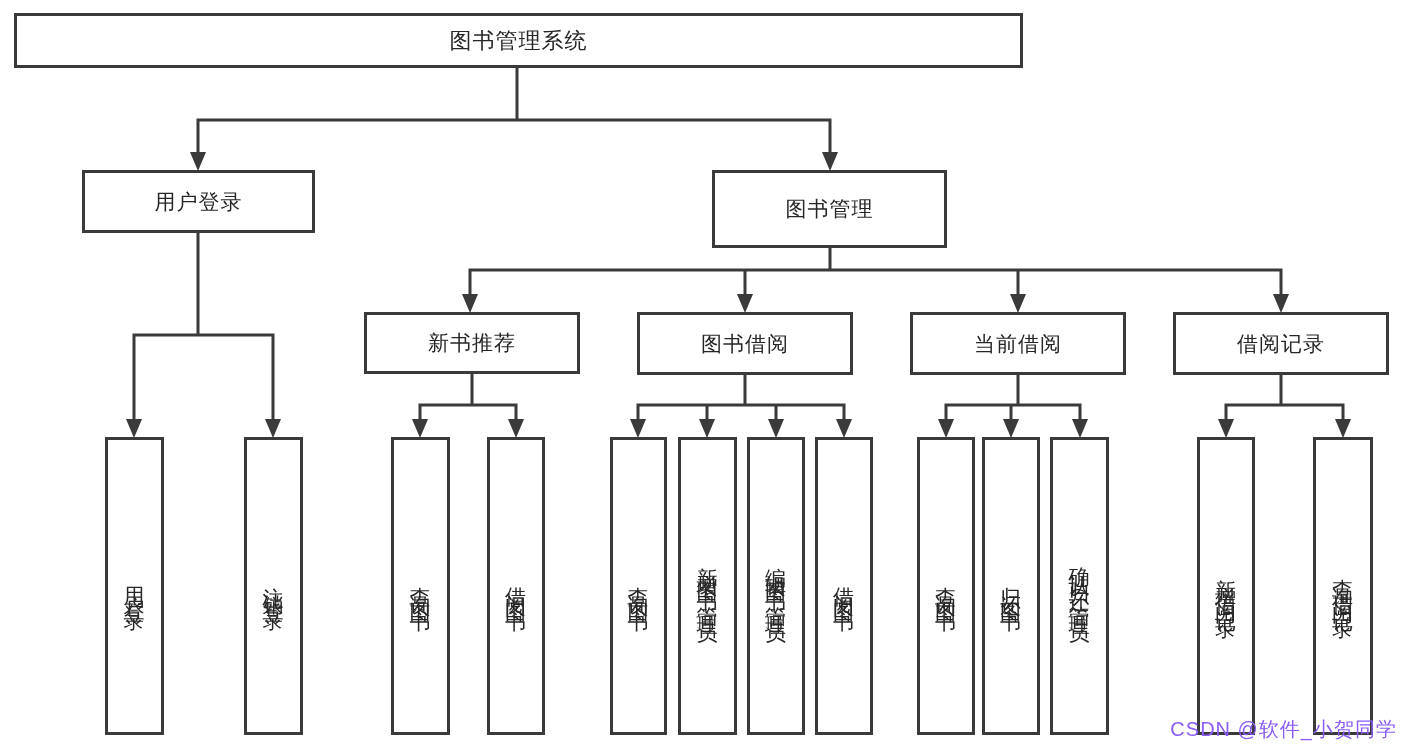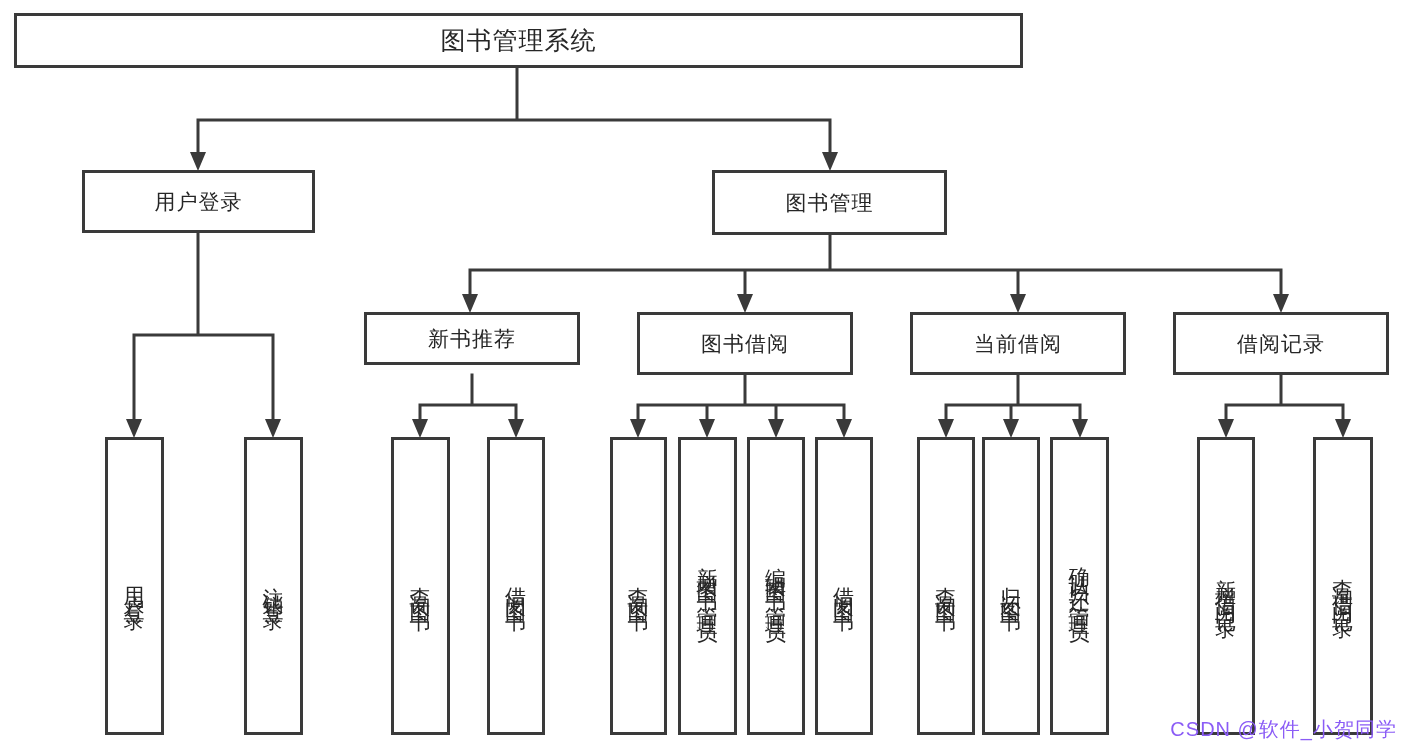--- a/index.html
+++ b/index.html
@@ -21,21 +21,21 @@
     position: absolute;
     box-sizing: border-box;
     border: 3px solid #3a3a3a;
     background: #ffffff;
     display: flex;
     align-items: center;
     justify-content: center;
     color: #262626;
   }
   .hbox { font-size: 21px; letter-spacing: 1px; }
-  .hbox.root { font-size: 25px; }
+  .hbox.root { font-size: 22px; }
   .vbox .v-label {
     writing-mode: vertical-rl;
     text-orientation: mixed;
     font-size: 21px;
     letter-spacing: 8px;
     line-height: 1;
     white-space: nowrap;
   }
   .v-label { display: block; }
   #watermark {
@@ -44,22 +44,22 @@
     right: 8px;
     font-size: 20px;
     color: #8b5cf6;
     letter-spacing: 1px;
     z-index: 5;
     white-space: nowrap;
   }
   
   .n-root      { left: 14px;   top: 13px;  width: 1009px; height: 55px; }
   .n-l2a       { left: 82px;   top: 170px; width: 233px;  height: 63px; }
-  .n-l2b       { left: 712px;  top: 170px; width: 235px;  height: 65px; }
-  .n-l3a       { left: 364px;  top: 312px; width: 216px;  height: 53px; }
+  .n-l2b       { left: 712px;  top: 170px; width: 235px;  height: 78px; }
+  .n-l3a       { left: 364px;  top: 312px; width: 216px;  height: 62px; }
   .n-l3b       { left: 637px;  top: 312px; width: 216px;  height: 63px; }
   .n-l3c       { left: 910px;  top: 312px; width: 216px;  height: 63px; }
   .n-l3d       { left: 1173px; top: 312px; width: 216px;  height: 63px; }
   .leaf        { top: 437px; height: 298px; }
   .n-leaf1  { left: 105px;  width: 59px; }
   .n-leaf2  { left: 244px;  width: 59px; }
   .n-leaf3  { left: 391px;  width: 59px; }
   .n-leaf4  { left: 487px;  width: 58px; }
   .n-leaf5  { left: 610px;  width: 57px; }
   .n-leaf6  { left: 678px;  width: 59px; }

